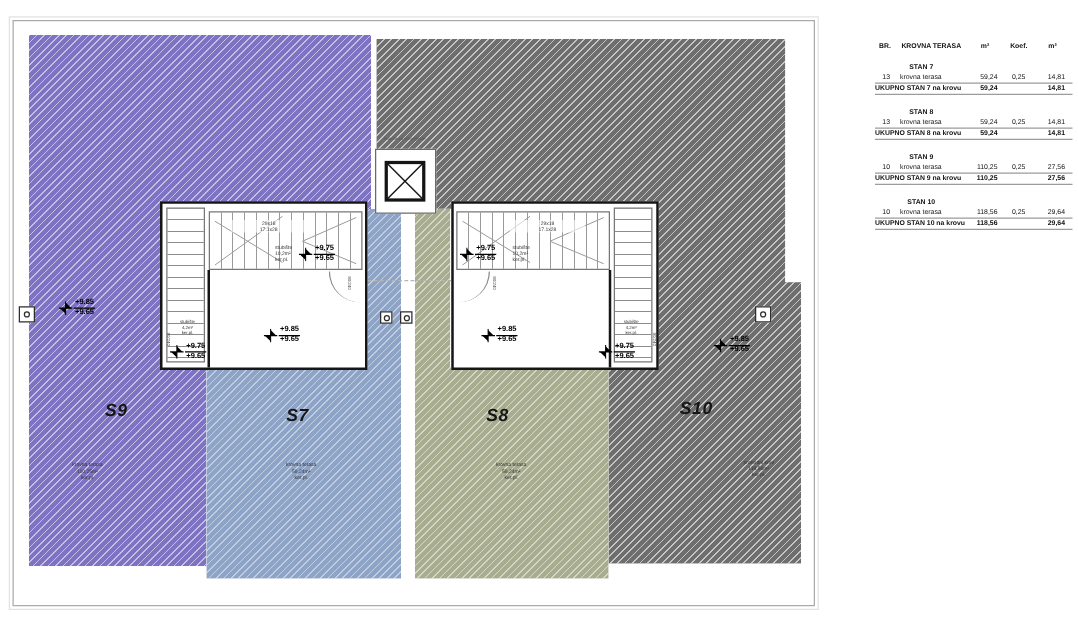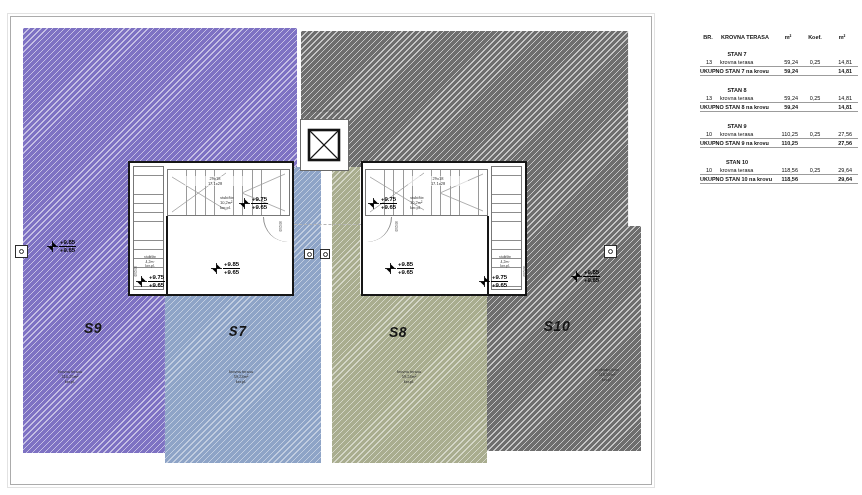--- a/index.html
+++ b/index.html
@@ -166,21 +166,21 @@
       <i></i>
     </div>
   <div class="drain d10" style="left:309px;top:232px;">
       <i></i>
     </div>
   <div class="drain d13" style="left:593px;top:228px;">
       <i></i>
     </div>
 
   <div class="unitlabel" style="left:47px;top:303px;">S9</div>
-  <div class="unitlabel" style="left:192px;top:307px;font-family:Liberation Mono, monospace;">S7</div>
+  <div class="unitlabel" style="left:192px;top:307px;">S7</div>
   <div class="unitlabel" style="left:352px;top:307px;">S8</div>
   <div class="unitlabel" style="left:511px;top:301px;">S10</div>
 
   <div class="areanote" style="left:19px;top:352px;">
     <div>krovna terasa</div>
     <div>110,25m²</div>
     <div>ker.pl.</div>
   </div>
   <div class="areanote" style="left:190px;top:352px;">
     <div>krovna terasa</div>

